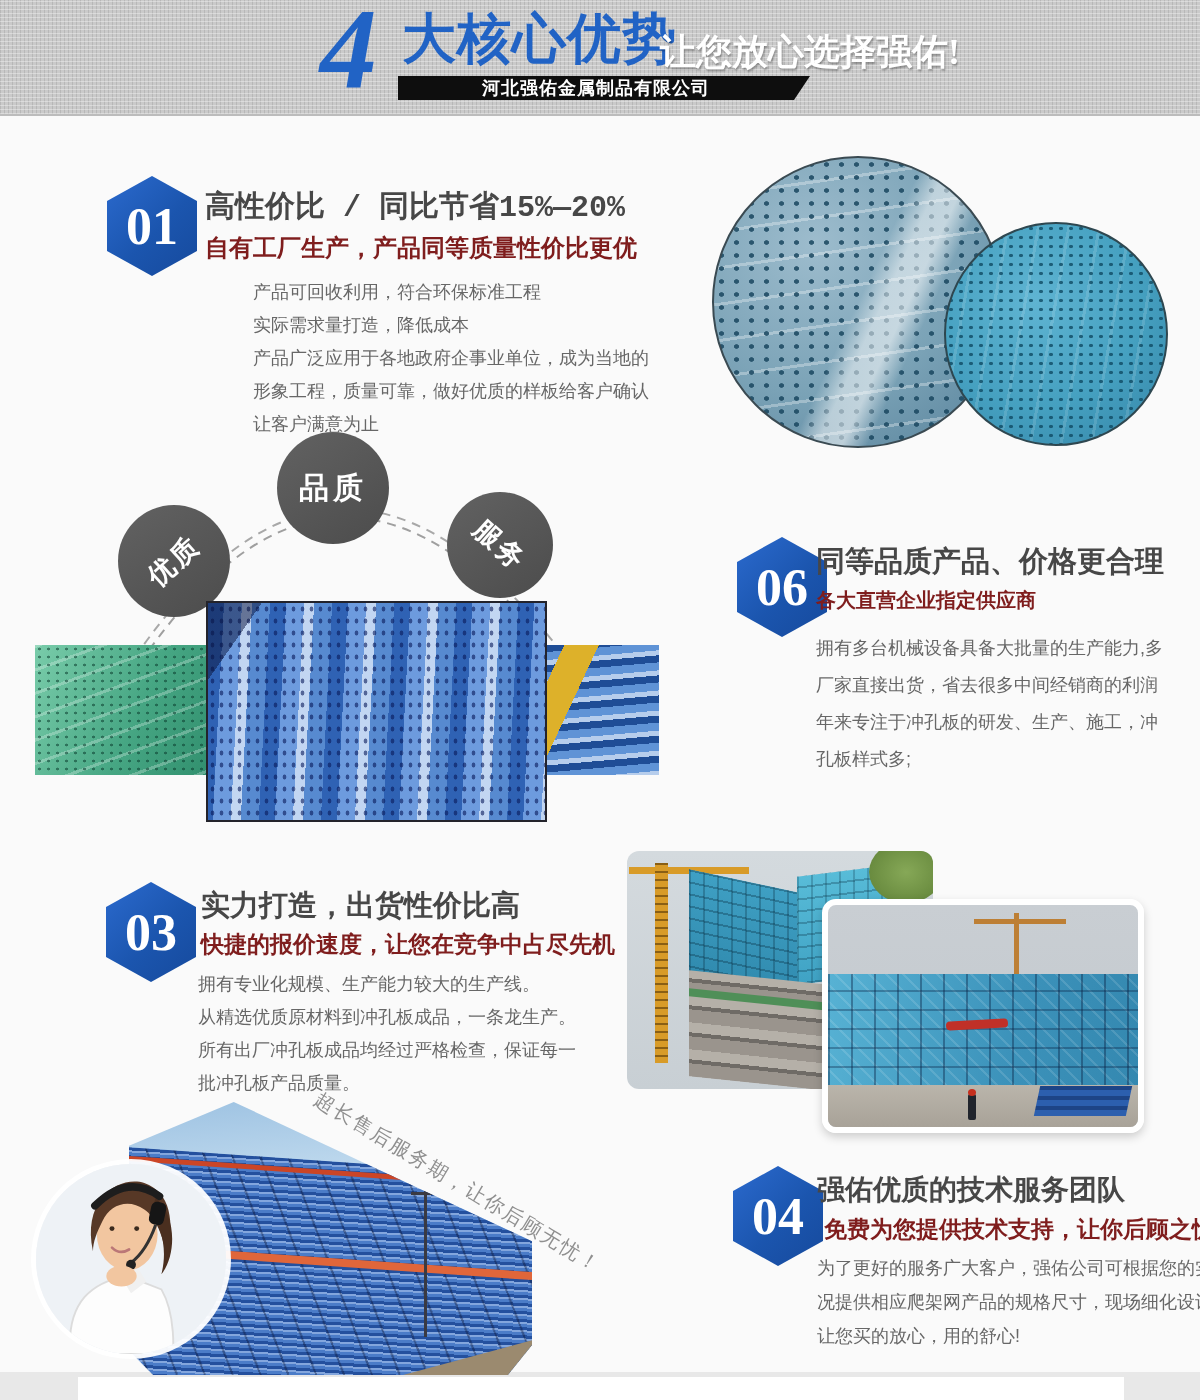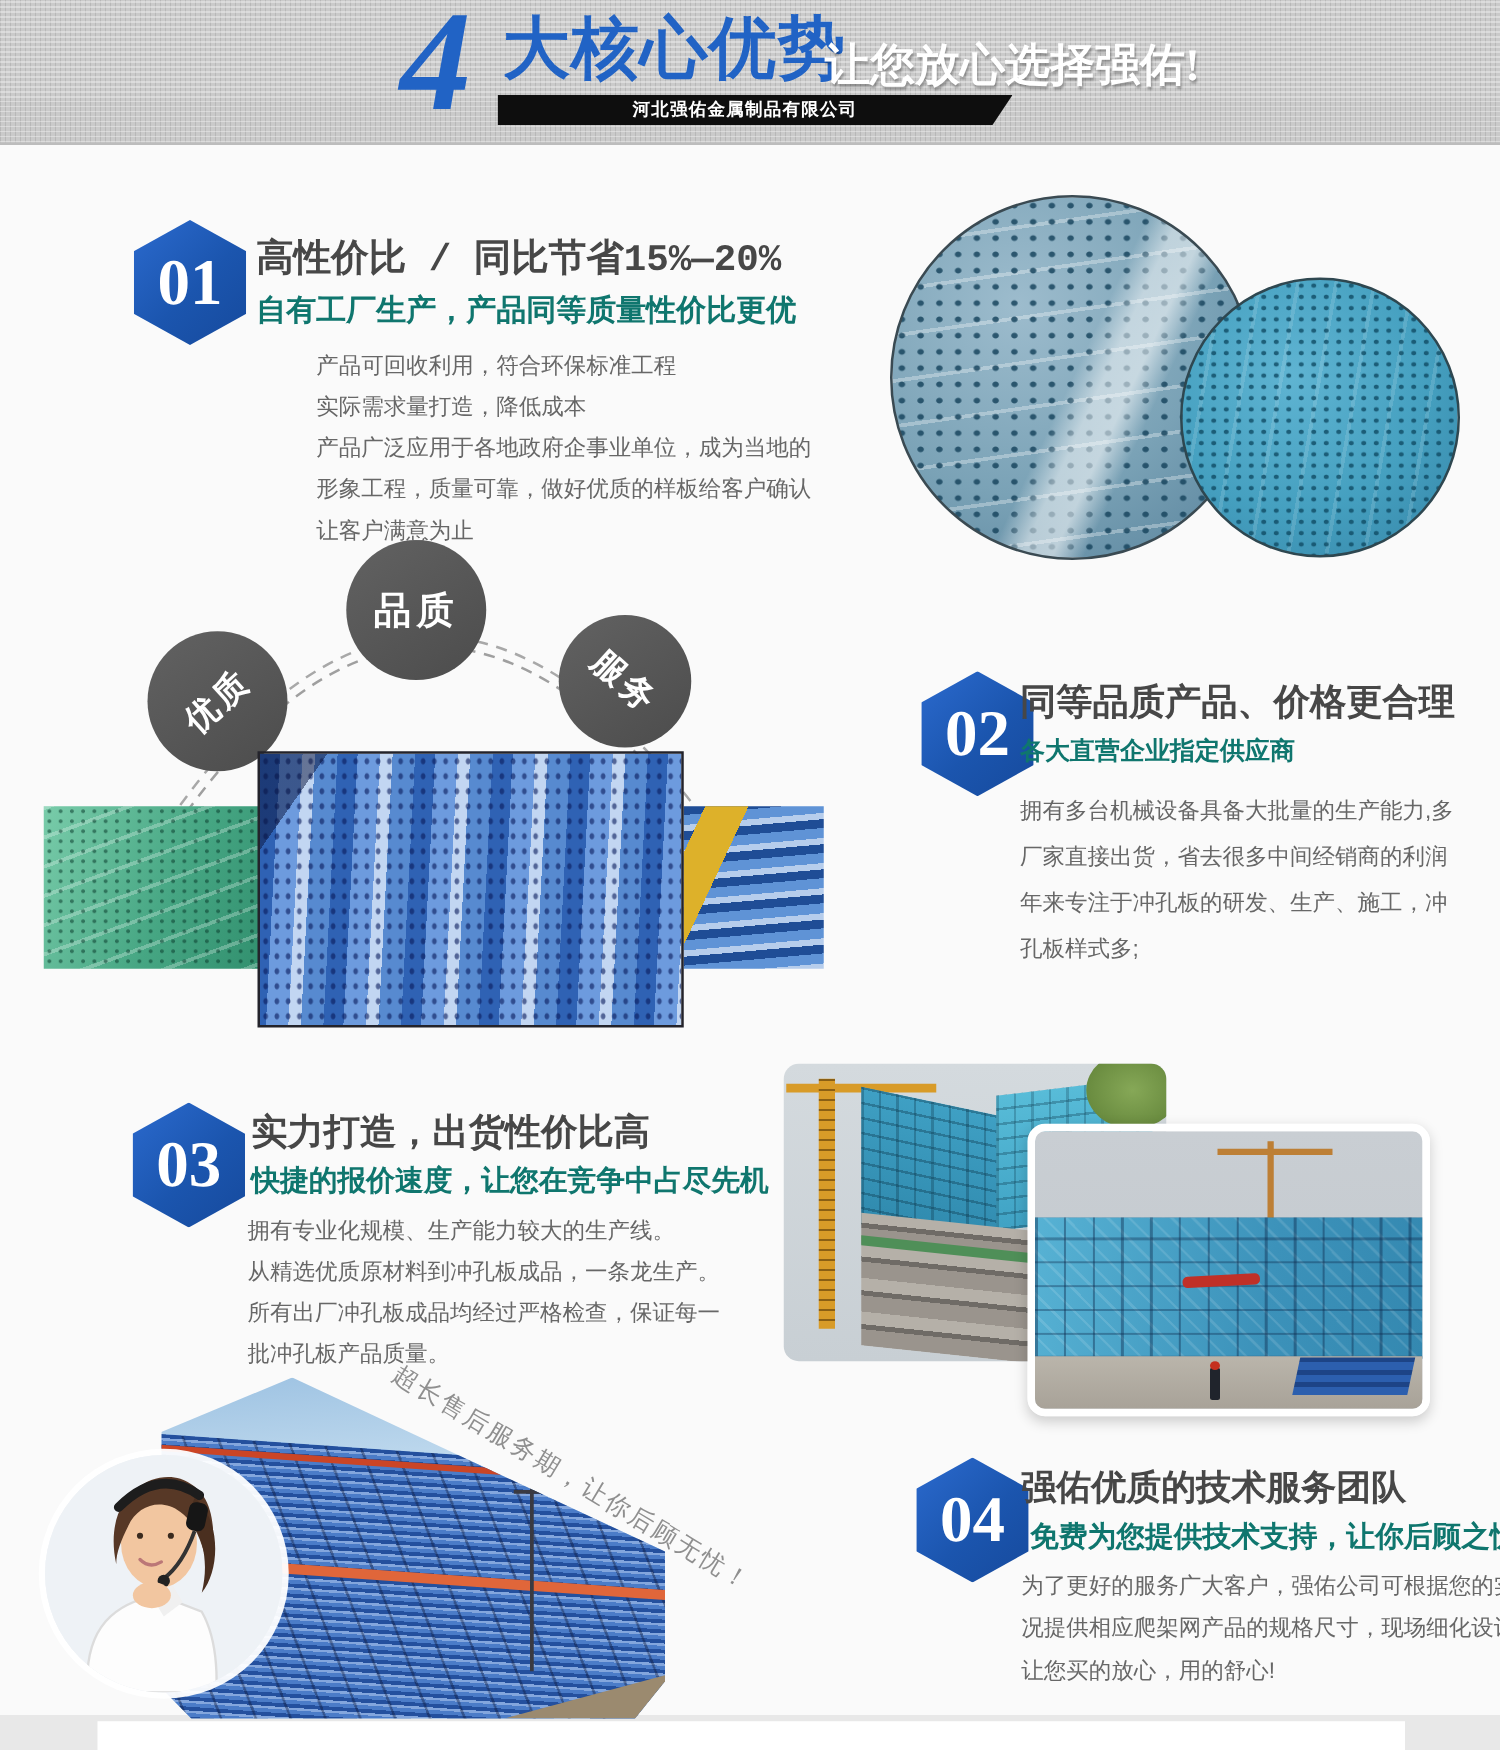--- a/index.html
+++ b/index.html
@@ -37,21 +37,21 @@
     font-weight:bold; font-size:36px; color:#ffffff;
     text-shadow:1px 2px 2px rgba(0,0,0,.3); white-space:nowrap;
   }
   .hdr-bar {
     position:absolute; left:398px; top:76px; width:412px; height:24px; z-index:1;
     background:#0e0e0e;
     clip-path:polygon(0 0, 100% 0, calc(100% - 16px) 100%, 0 100%);
     display:flex; align-items:center; justify-content:center;
   }
   .hdr-bar span {
-    font-weight:bold; font-size:14px; color:#fff; letter-spacing:1px;
+    font-weight:bold; font-size:18px; color:#fff; letter-spacing:1px;
     padding-right:16px; white-space:nowrap;
   }
 
   
   .hex {
     position:absolute; width:90px; height:100px;
     clip-path:polygon(50% 0, 100% 25%, 100% 75%, 50% 100%, 0 75%, 0 25%);
     background:linear-gradient(135deg,#2b6ace 0%,#1b55ae 55%,#164a9d 100%);
     display:flex; align-items:center; justify-content:center;
     color:#fff; font-family:"Liberation Serif","DejaVu Serif",serif;
@@ -62,21 +62,21 @@
   .hex3 { left:106px;  top:882px; }
   .hex4 { left:733px;  top:1166px; }
 
   
   .t  { position:absolute; font-weight:bold; color:#474747; white-space:nowrap; z-index:4; }
   .t1 { left:205px; top:186px; font-size:30px; font-family:Liberation Mono, monospace; }
   .t2 { left:816px; top:542px; font-size:29px; font-family:"Liberation Serif","DejaVu Serif",serif; }
   .t3 { left:201px; top:886px; font-size:29px; font-family:"Liberation Serif","DejaVu Serif",serif; }
   .t4 { left:817px; top:1171px; font-size:28px; font-family:Liberation Mono, monospace; }
 
-  .st { position:absolute; font-weight:bold; color:#0f766e; white-space:nowrap; z-index:4;
+  .st { position:absolute; font-weight:bold; color:#7f1d1d; white-space:nowrap; z-index:4;
         font-family:Liberation Serif, serif; }
   .st1 { left:205px; top:232px; font-size:24px; }
   .st2 { left:816px; top:587px; font-size:20px; }
   .st3 { left:201px; top:929px; font-size:23px; }
   .st4 { left:824px; top:1214px; font-size:23px; }
 
   .bd { position:absolute; color:#676767; font-size:18px; z-index:4; }
   .bd .ln { white-space:nowrap; }
   .bd1 { left:205px; top:276px; } .bd1 .ln { height:33px; line-height:33px;margin-left:48px; }
   .bd2 { left:816px; top:630px; } .bd2 .ln { height:37px; line-height:37px; }
@@ -283,21 +283,21 @@
     <div class="ln">让客户满意为止</div>
   </div>
 
   <div class="circ circ1"></div>
   <div class="circ circ2"></div>
 
   <div class="panel-green"></div>
   <div class="panel-blue"></div>
   <div class="panel-stack"></div>
 
-  <div class="hex hex2">02</div>
+  <div class="hex hex2">06</div>
   <h2 class="t t2">同等品质产品、价格更合理</h2>
   <h3 class="st st2">各大直营企业指定供应商</h3>
   <div class="bd bd2">
     <div class="ln">拥有多台机械设备具备大批量的生产能力,多</div>
     <div class="ln">厂家直接出货，省去很多中间经销商的利润</div>
     <div class="ln">年来专注于冲孔板的研发、生产、施工，冲</div>
     <div class="ln">孔板样式多;</div>
   </div>
 
   <div class="hex hex3">03</div>

